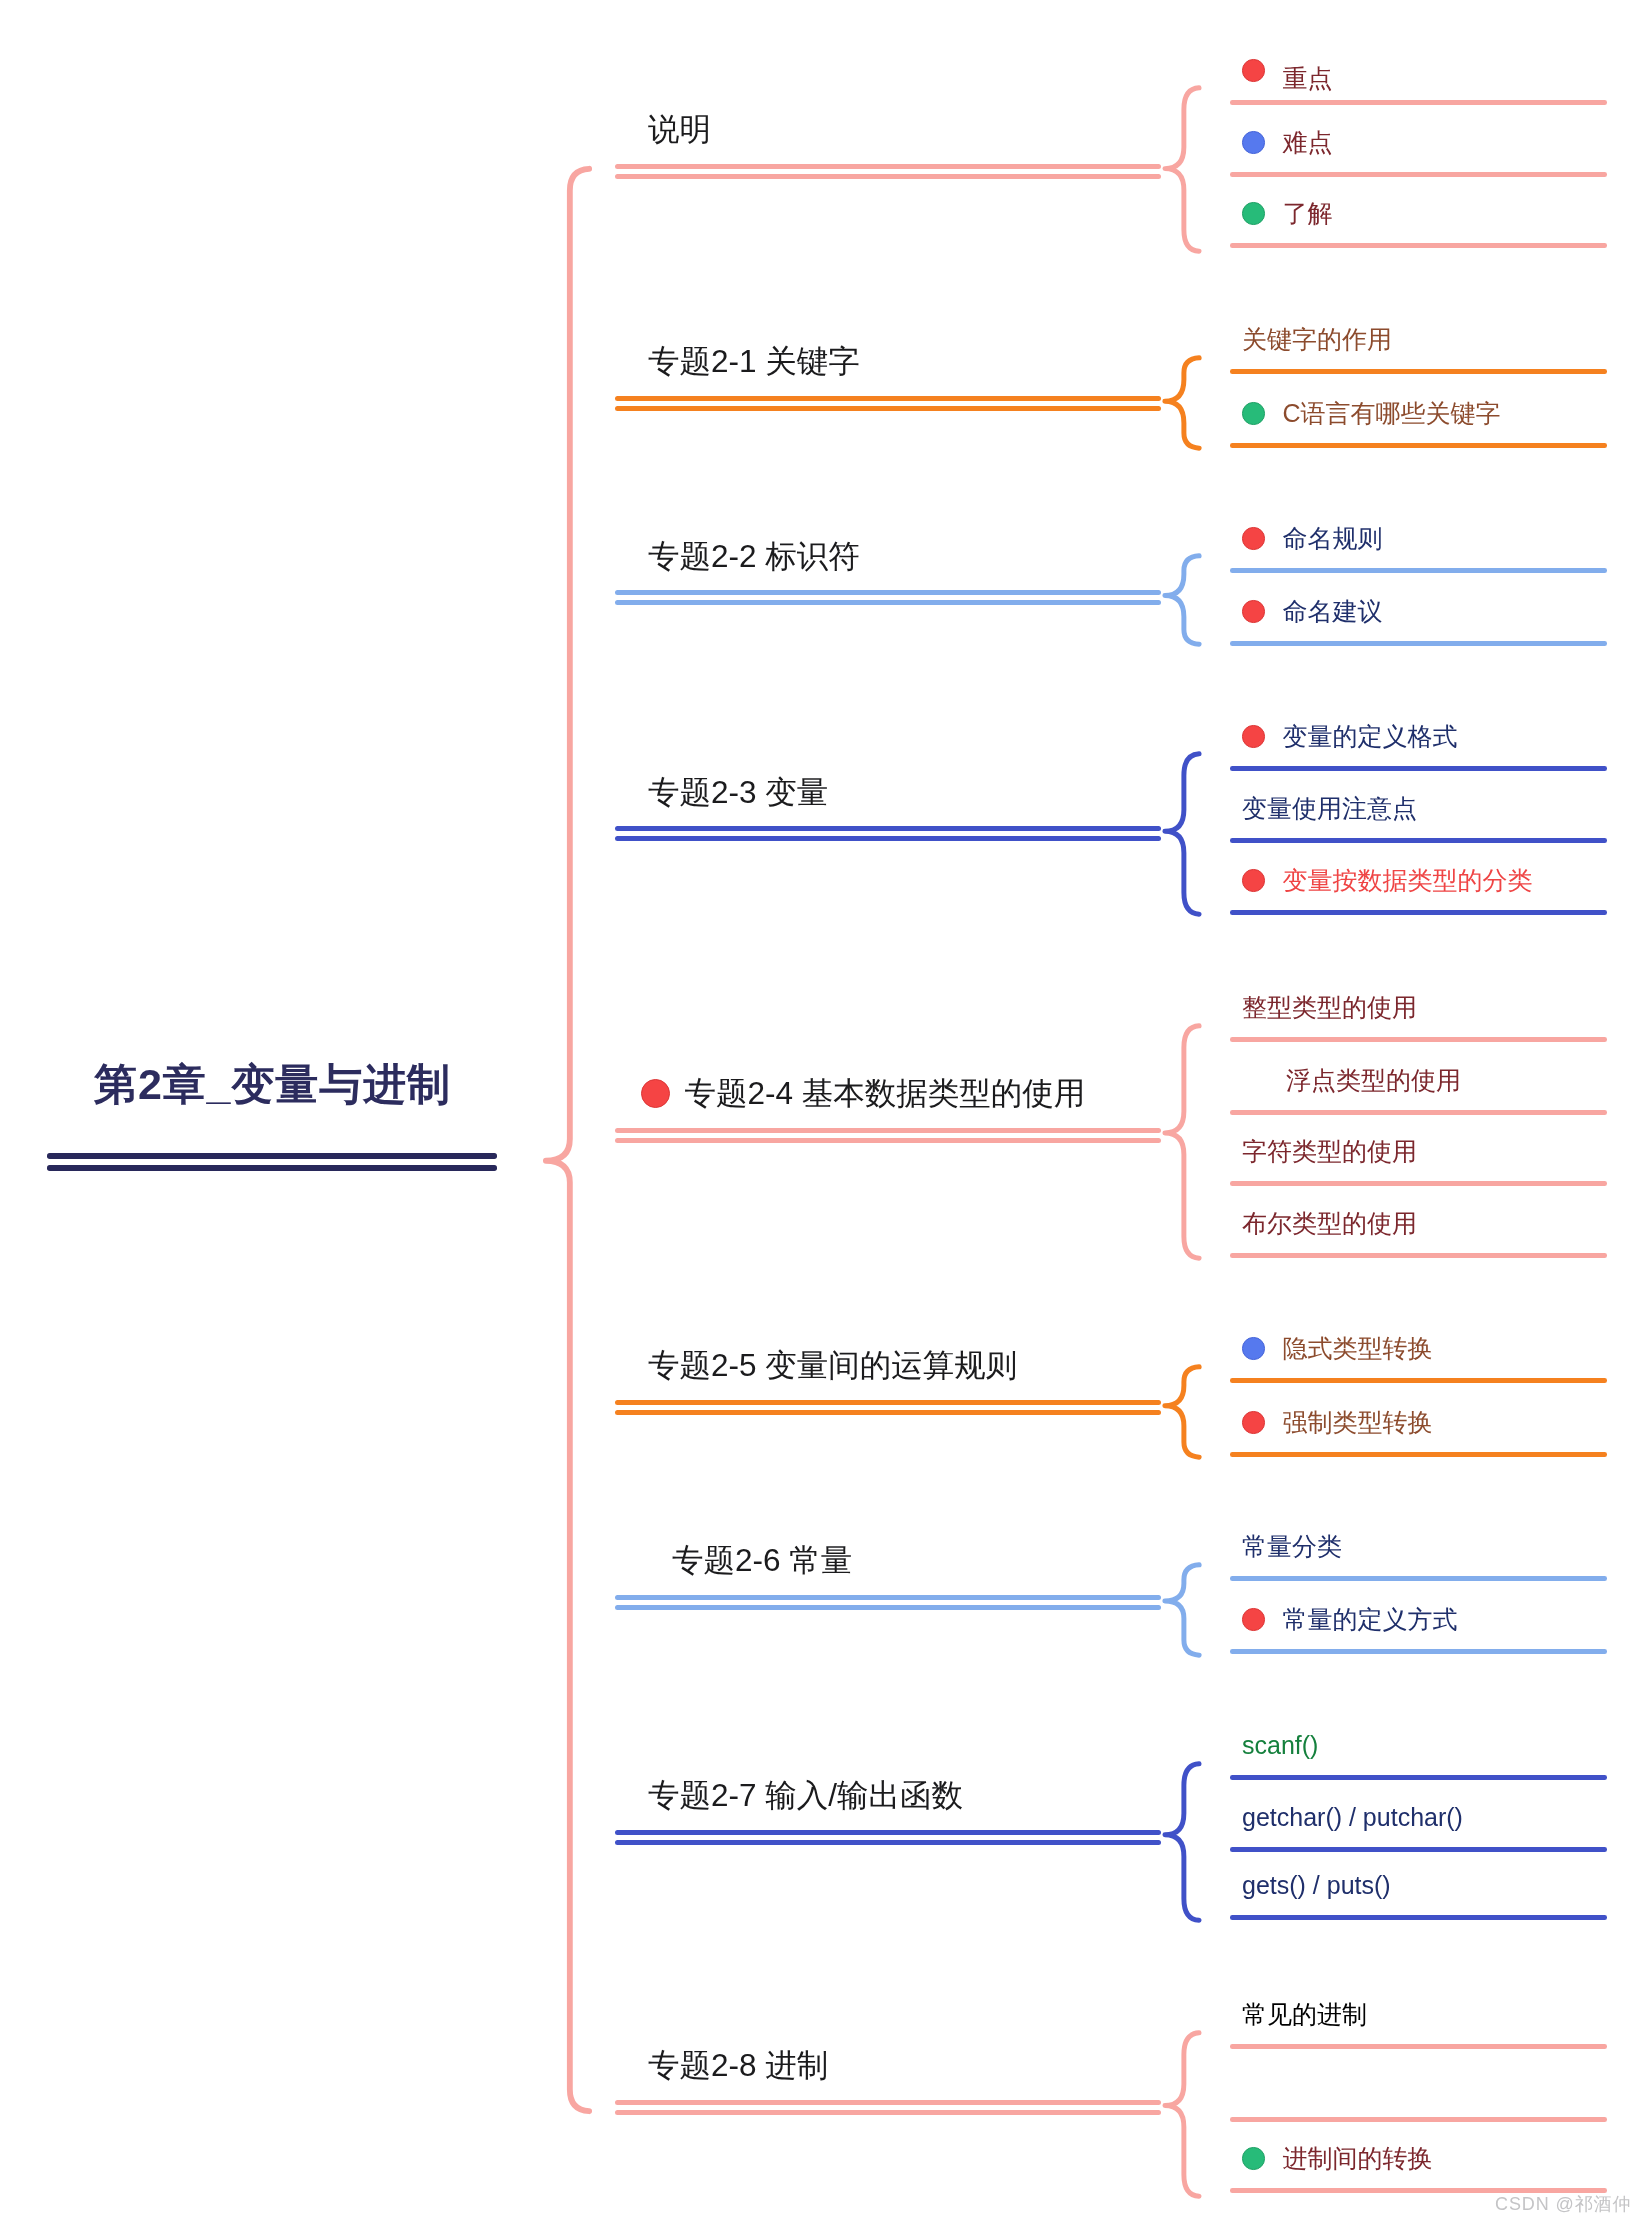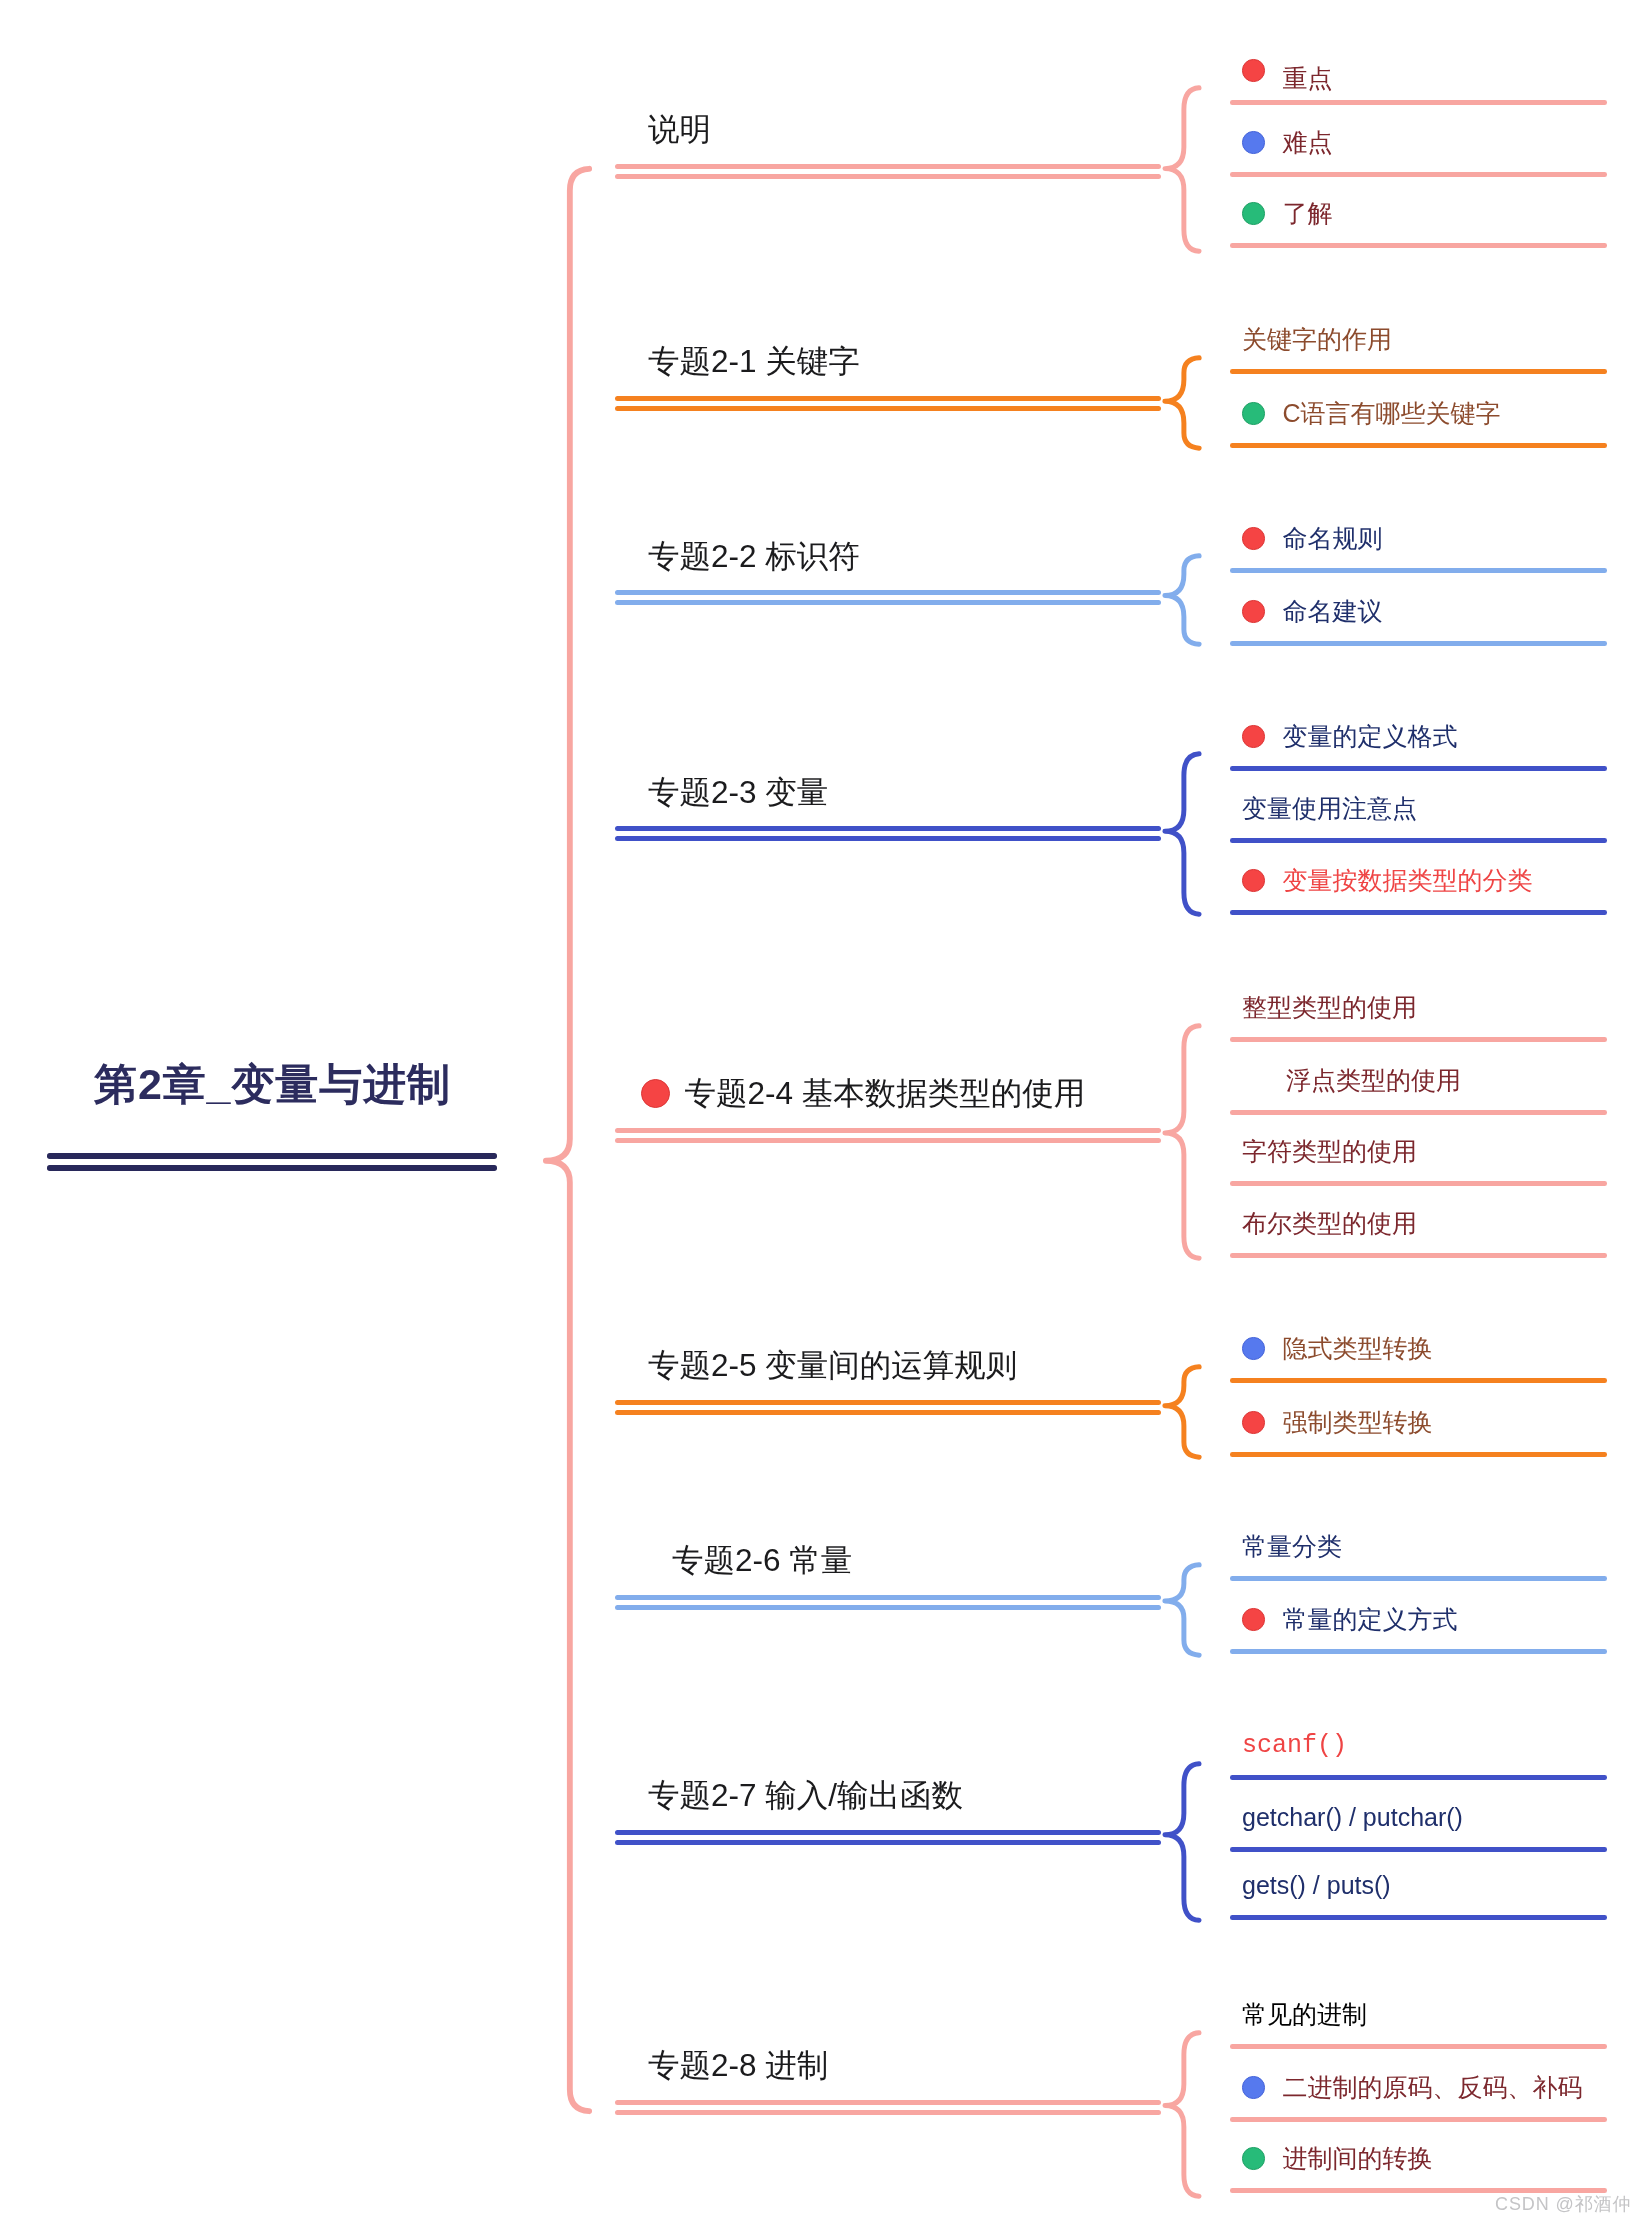--- a/index.html
+++ b/index.html
@@ -189,21 +189,21 @@
       <span class="branch-label" style="color: rgb(27, 27, 29);">专题2-7 输入/输出函数</span>
     </div>
     <div class="dbl-underline" style="left: 615px; top: 1830px; width: 546px;">
       <div class="bar" style="height: 5.4px; background: rgb(64, 81, 200); margin-bottom: 4.5px;"></div>
       <div class="bar" style="height: 5.4px; background: rgb(64, 81, 200);"></div>
     </div>
     <svg class="brace" width="38" height="160" viewBox="0 0 42 178" style="left: 1163px; top: 1762px;">
       <path d="M 40 2 Q 23.1 3 23.1 26 L 23.1 57 Q 23.1 81 2 81 Q 23.1 81 23.1 105 L 23.1 152 Q 23.1 175 40 176" fill="none" stroke="#4051C8" stroke-width="5.5" stroke-linecap="round" stroke-linejoin="round"></path>
     </svg>
     <div class="child-node" style="left: 1242px; top: 1723px;">
-      <span class="child-label" style="color: #ef4444; font-family: Liberation Mono, monospace;">scanf()</span>
+      <span class="child-label" style="color: #15803d;">scanf()</span>
     </div>
     <div class="underline" style="left: 1230px; top: 1775px; width: 377px; background: rgb(64, 81, 200);"></div>
     <div class="child-node" style="left: 1242px; top: 1795px;">
       <span class="child-label" style="color: rgb(31, 47, 107);">getchar() / putchar()</span>
     </div>
     <div class="underline" style="left: 1230px; top: 1847px; width: 377px; background: rgb(64, 81, 200);"></div>
     <div class="child-node" style="left: 1242px; top: 1863px;">
       <span class="child-label" style="color: rgb(31, 47, 107);">gets() / puts()</span>
     </div>
     <div class="underline" style="left: 1230px; top: 1915px; width: 377px; background: rgb(64, 81, 200);"></div>
@@ -214,24 +214,20 @@
       <div class="bar" style="height: 5.4px; background: rgb(248, 166, 161); margin-bottom: 4.5px;"></div>
       <div class="bar" style="height: 5.4px; background: rgb(248, 166, 161);"></div>
     </div>
     <svg class="brace" width="38" height="167" viewBox="0 0 42 186" style="left: 1163px; top: 2031px;">
       <path d="M 40 2 Q 23.1 3 23.1 26 L 23.1 59 Q 23.1 83 2 83 Q 23.1 83 23.1 107 L 23.1 160 Q 23.1 183 40 184" fill="none" stroke="#F8A6A1" stroke-width="5.5" stroke-linecap="round" stroke-linejoin="round"></path>
     </svg>
     <div class="child-node" style="left: 1242px; top: 1992px;">
       <span class="child-label" style="color: #000000;">常见的进制</span>
     </div>
     <div class="underline" style="left: 1230px; top: 2044px; width: 377px; background: rgb(248, 166, 161);"></div>
-    <div class="child-node" style="left: 1242px; top: 2065px;">
-      <span class="dot" style="height: 22.5px; width: 22.5px; background: rgb(86, 121, 238); border: 1.8px solid rgb(68, 99, 217);"></span>
-      <span class="child-label" style="color: rgb(124, 39, 45);">二进制的原码、反码、补码</span>
-    </div>
     <div class="underline" style="left: 1230px; top: 2117px; width: 377px; background: rgb(248, 166, 161);"></div>
     <div class="child-node" style="left: 1242px; top: 2136px;">
       <span class="dot" style="height: 22.5px; width: 22.5px; background: rgb(39, 187, 121); border: 1.8px solid rgb(30, 160, 101);"></span>
       <span class="child-label" style="color: rgb(124, 39, 45);">进制间的转换</span>
     </div>
     <div class="underline" style="left: 1230px; top: 2188px; width: 377px; background: rgb(248, 166, 161);"></div>
     <svg class="brace" width="47" height="1946" viewBox="0 0 52 2162" style="left: 544px; top: 167px;">
       <path d="M 50 2 Q 28.6 3 28.6 26 L 28.6 1080 Q 28.6 1104 2 1104 Q 28.6 1104 28.6 1128 L 28.6 2136 Q 28.6 2159 50 2160" fill="none" stroke="#F8A6A1" stroke-width="6.5" stroke-linecap="round" stroke-linejoin="round"></path>
     </svg>
   </div>

